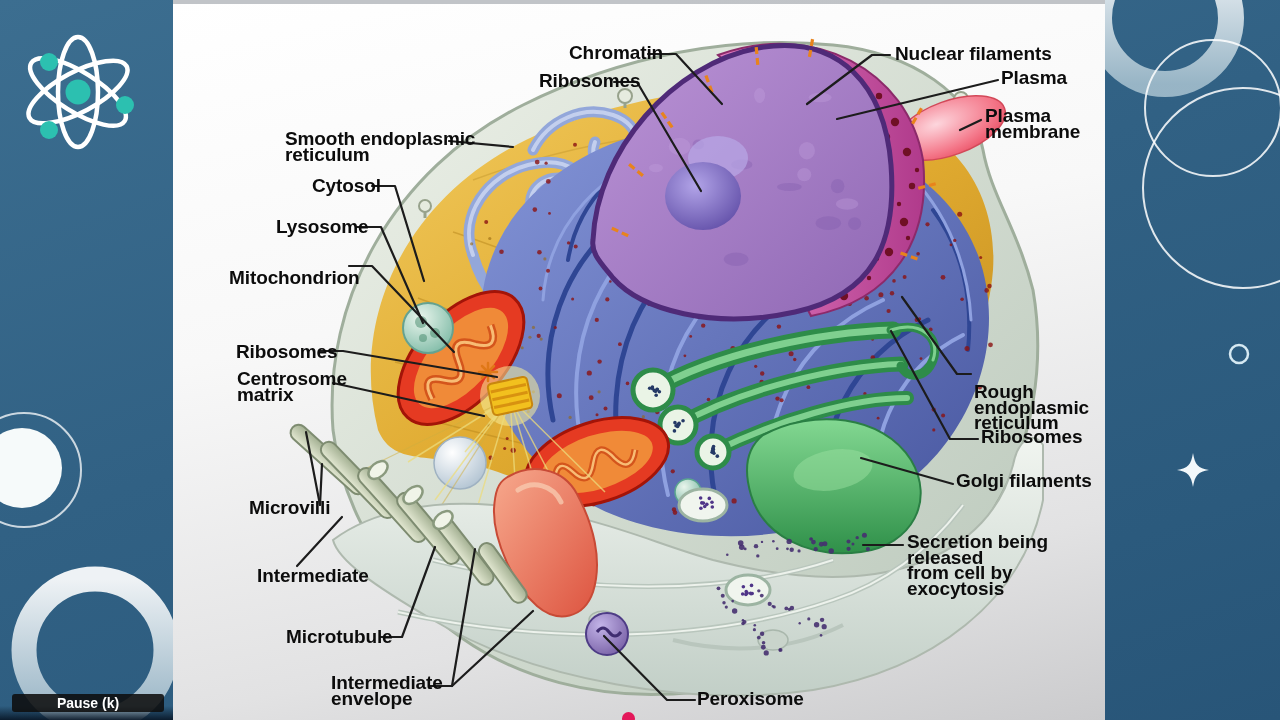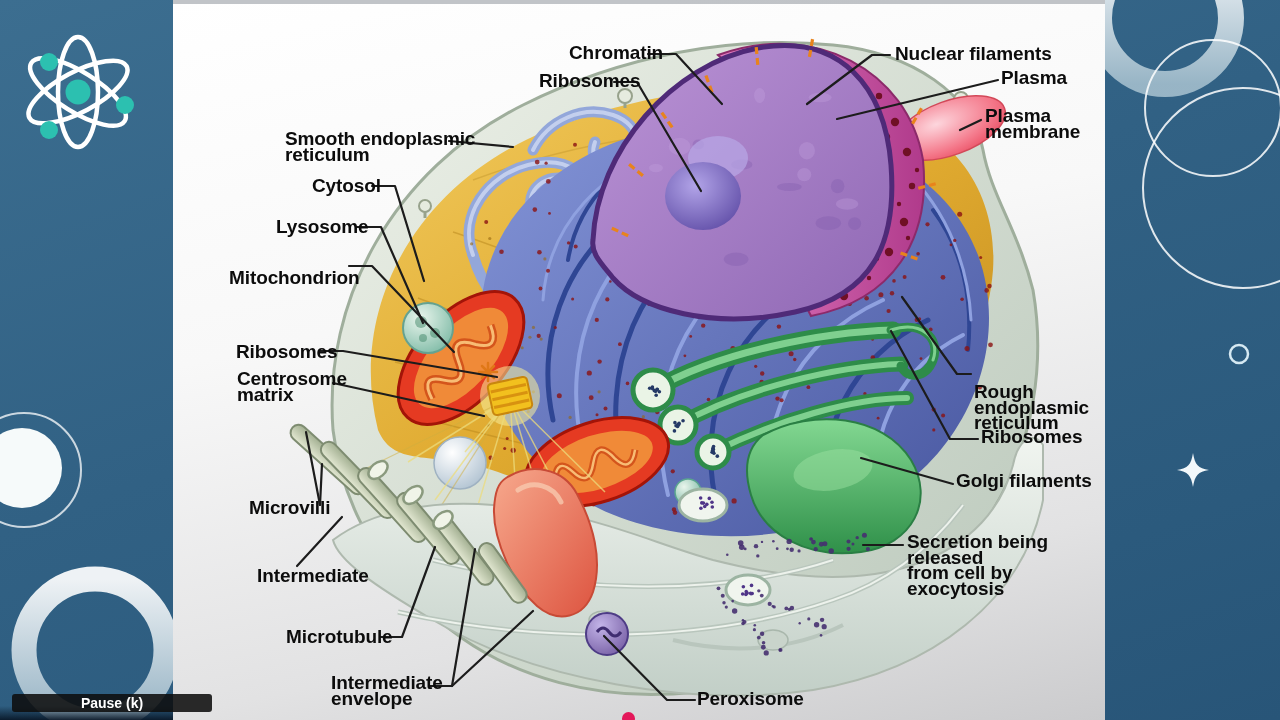--- a/index.html
+++ b/index.html
@@ -6,21 +6,21 @@
   .stage{position:relative;width:1280px;height:720px;overflow:hidden;
     background:linear-gradient(160deg,#3c6e90 0%,#316184 45%,#2b5a7d 80%,#285578 100%);
     font-family:"Liberation Sans",sans-serif;}
   .bg-decor{position:absolute;left:0;top:0;width:1280px;height:720px;}
   .panel{position:absolute;left:173px;top:0;width:932px;height:720px;
     background:linear-gradient(168deg,#ffffff 0%,#f8f8f8 40%,#e2e2e3 78%,#cbcbcd 100%);}
   .panel::before{content:"";position:absolute;left:0;top:0;right:0;height:4px;background:#a6abb1;opacity:.7;}
   .cell-svg{position:absolute;left:0;top:0;width:932px;height:720px;}
   .label{position:absolute;font-weight:bold;font-size:19px;line-height:15.5px;color:#0c0c0c;
     white-space:pre-line;letter-spacing:-0.1px;}
-  .tooltip{position:absolute;left:12px;top:694px;width:200px;height:18px;line-height:18px;text-align:center;
+  .tooltip{position:absolute;left:12px;top:694px;width:152px;height:18px;line-height:18px;text-align:center;
     background:rgba(14,14,14,.88);color:#fff;font-size:14px;font-weight:bold;border-radius:3px;}
   .bottom-strip{position:absolute;left:0;top:706px;width:173px;height:14px;
     background:linear-gradient(180deg,rgba(8,22,38,0),rgba(8,22,38,.92));}
   .scrub-dot{position:absolute;left:622px;top:712px;width:13px;height:13px;border-radius:50%;background:#e3175a;}
 </style>
 </head>
 <body>
 
 <div class="stage">
 

